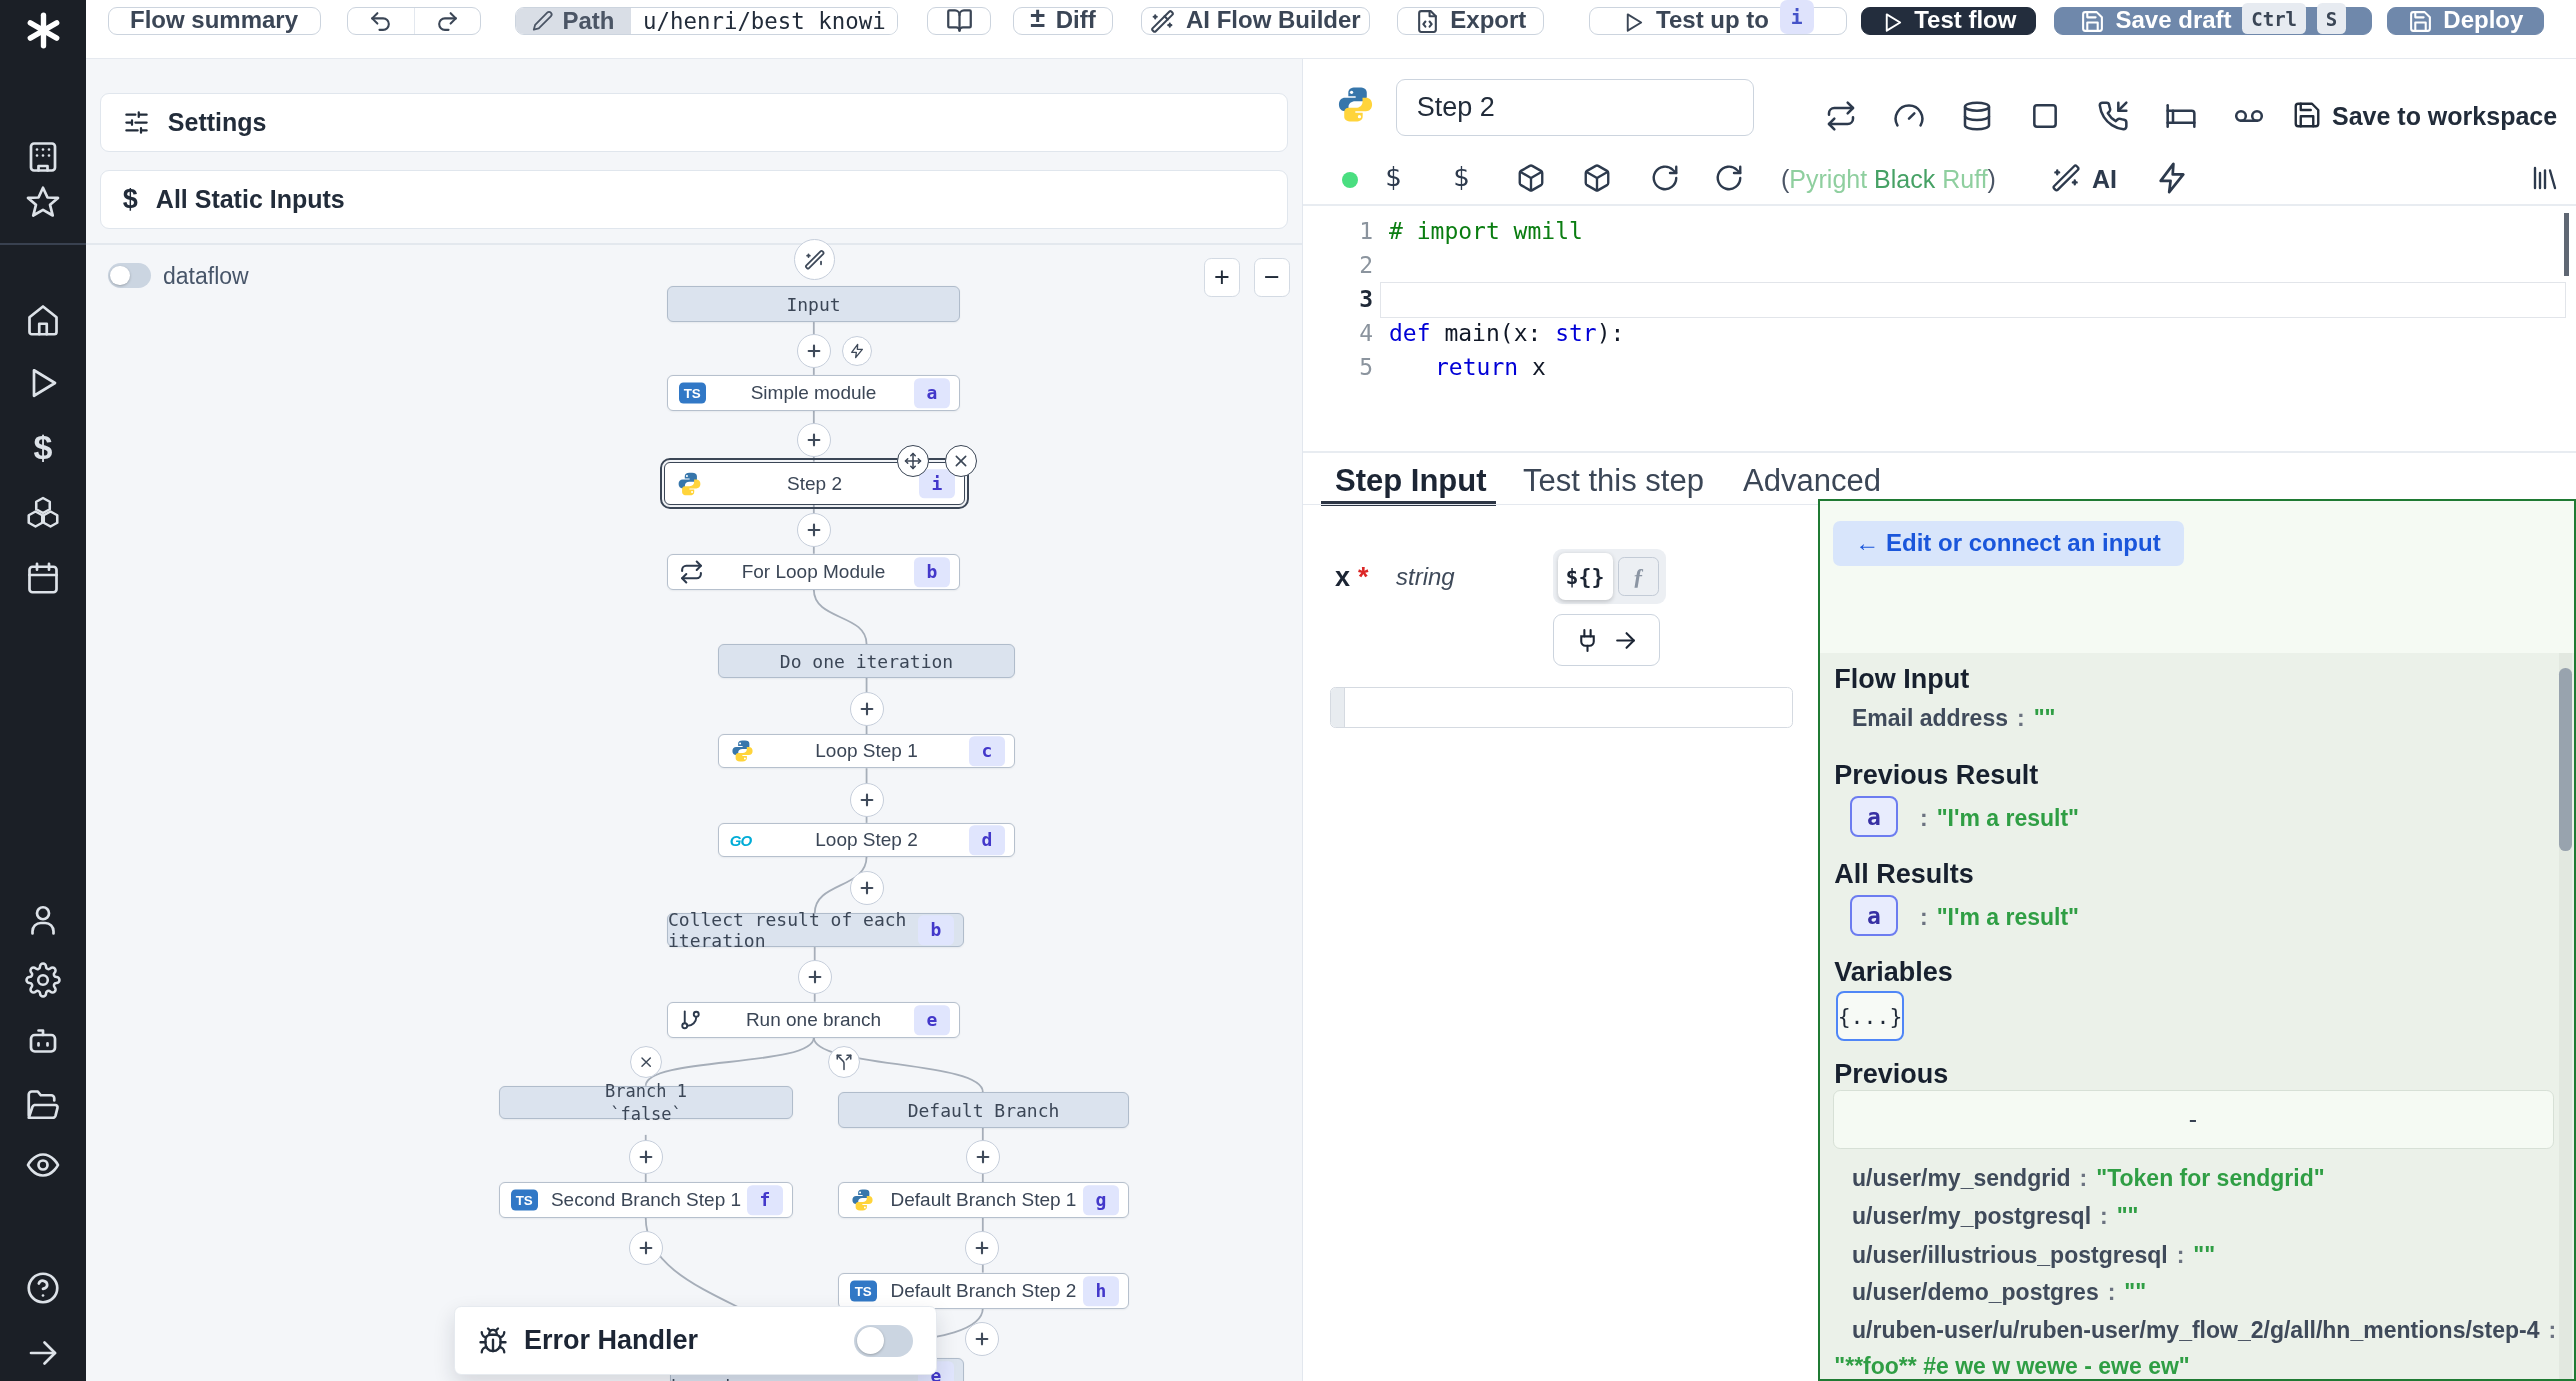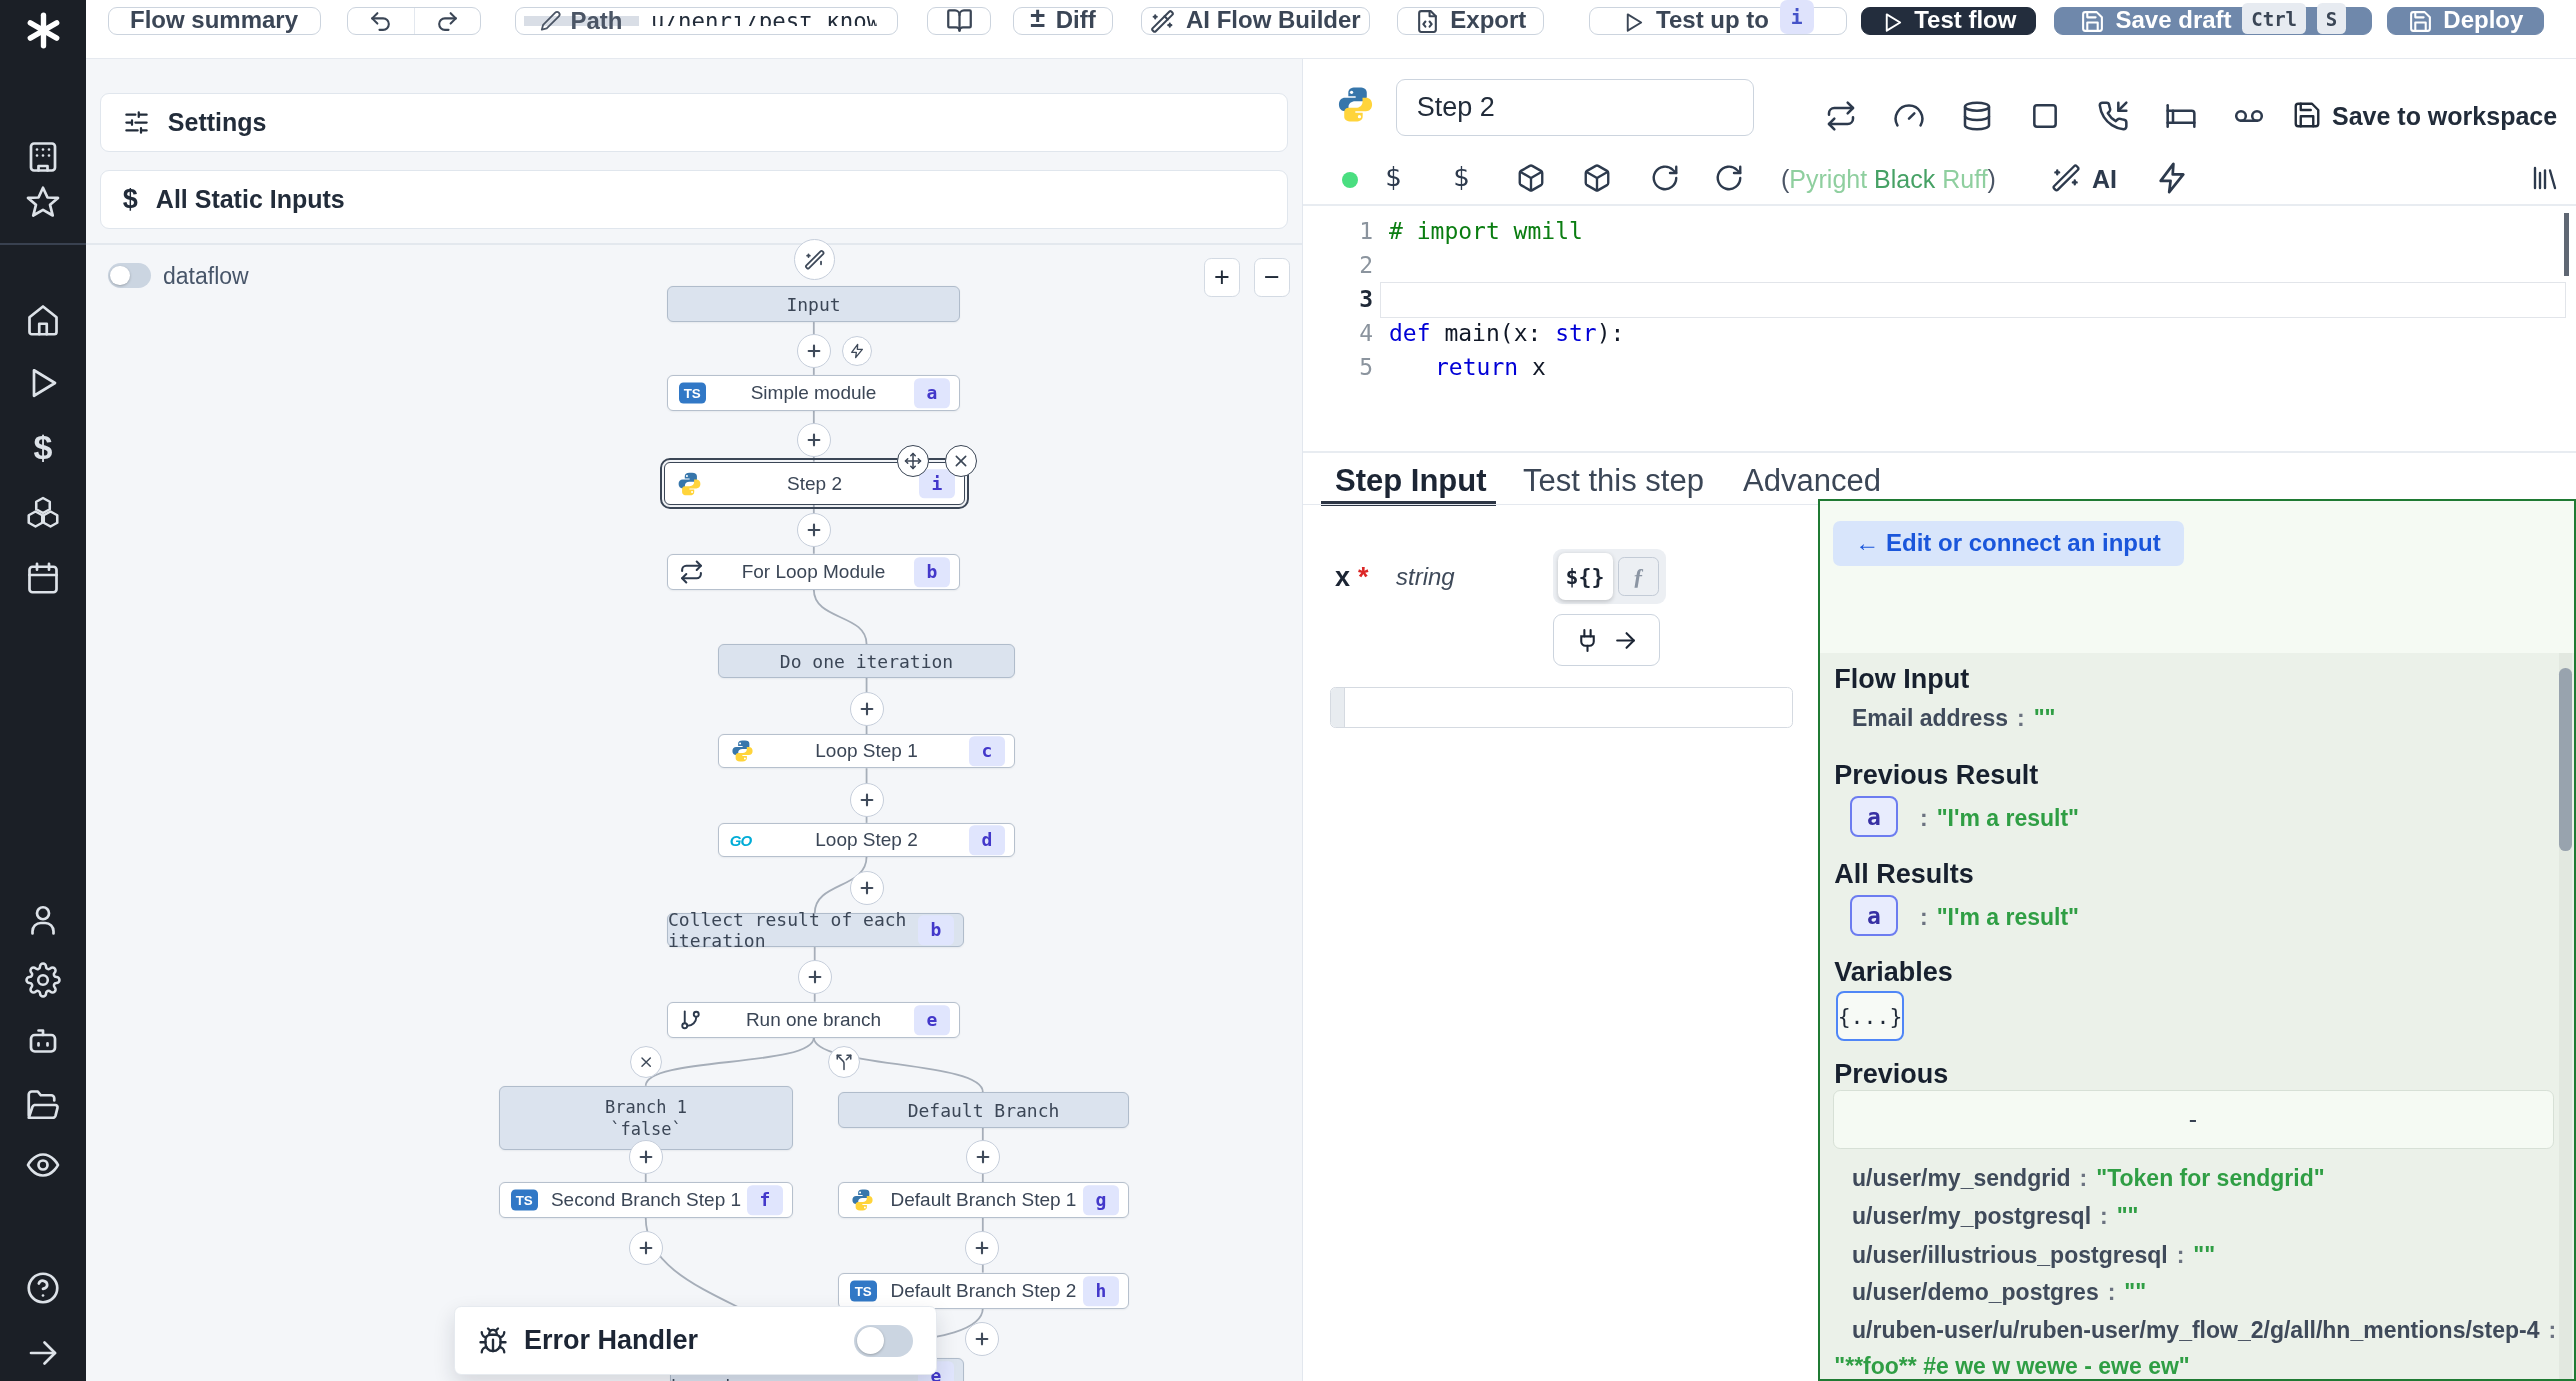--- a/index.html
+++ b/index.html
@@ -174,21 +174,21 @@
         </svg>
     </span>
     <span style="flex:1;display:flex;justify-content:center;align-items:center;height:100%">
       <svg width="25" height="25" viewBox="0 0 24 24" fill="none" stroke="#3b4656" stroke-width="2" stroke-linecap="round" stroke-linejoin="round">
           <path d="m15 14 5-5-5-5"></path>
           <path d="M20 9H9.5a5.5 5.5 0 0 0 0 11H13"></path>
         </svg>
     </span>
   </div>
 
-  <div class="tb-btn" style="left:429px;width:383px;gap:0;padding:8px;overflow:hidden">
+  <div class="tb-btn" style="left:429px;width:383px;gap:0;padding:0;overflow:hidden">
     <span style="display:flex;align-items:center;gap:9px;background:#d9dee6;height:100%;padding:0 16px">
       <svg width="21.5" height="21.5" viewBox="0 0 24 24" fill="none" stroke="#4b5565" stroke-width="2" stroke-linecap="round" stroke-linejoin="round">
           <path d="M17 3a2.8 2.8 0 1 1 4 4L7.5 20.5 2 22l1.5-5.5Z"></path>
         </svg>
       <span style="color:#4b5565">Path</span>
     </span>
     <input class="mono" style="border: none; outline: none; height: 100%; flex: 1 1 0%; font-size: 22.4px; color: rgb(34, 44, 58); padding: 0px 12.5px; min-width: 0px;" value="u/henri/best_knowi">
   </div>
 
   <button class="tb-btn" style="left:841px;width:64px">
@@ -451,21 +451,21 @@
   </div>
   <div class="plus" style="left:742px;top:987px;width:32px;height:32px">
     <svg width="18" height="18" viewBox="0 0 24 24" fill="none" stroke="#3f4a5a" stroke-width="2" stroke-linecap="round" stroke-linejoin="round">
         <path d="M16 3h5v5"></path>
         <path d="M8 3H3v5"></path>
         <path d="M12 22v-8.3a4 4 0 0 0-1.2-2.9L3 3"></path>
         <path d="m15 9 6-6"></path>
       </svg>
   </div>
 
-  <div class="node gnode" style="left:413px;top:1027px;width:294px;height:64px;flex-direction:column;line-height:22.4px;font-size:17px">
+  <div class="node gnode" style="left:413px;top:1027px;width:294px;height:33px;flex-direction:column;line-height:22.4px;font-size:17px">
     <span>Branch 1</span>
     <span>`false`</span>
   </div>
   <div class="node gnode" style="left:752px;top:1033px;width:291px;height:36px">
     <span>Default Branch</span>
   </div>
 
   <div class="plus" style="left:543px;top:1081px">
       <svg width="16" height="16" viewBox="0 0 24 24" stroke="#3f4a5a" stroke-width="3.2" stroke-linecap="round">
         <path d="M12 4v16M4 12h16"></path>

